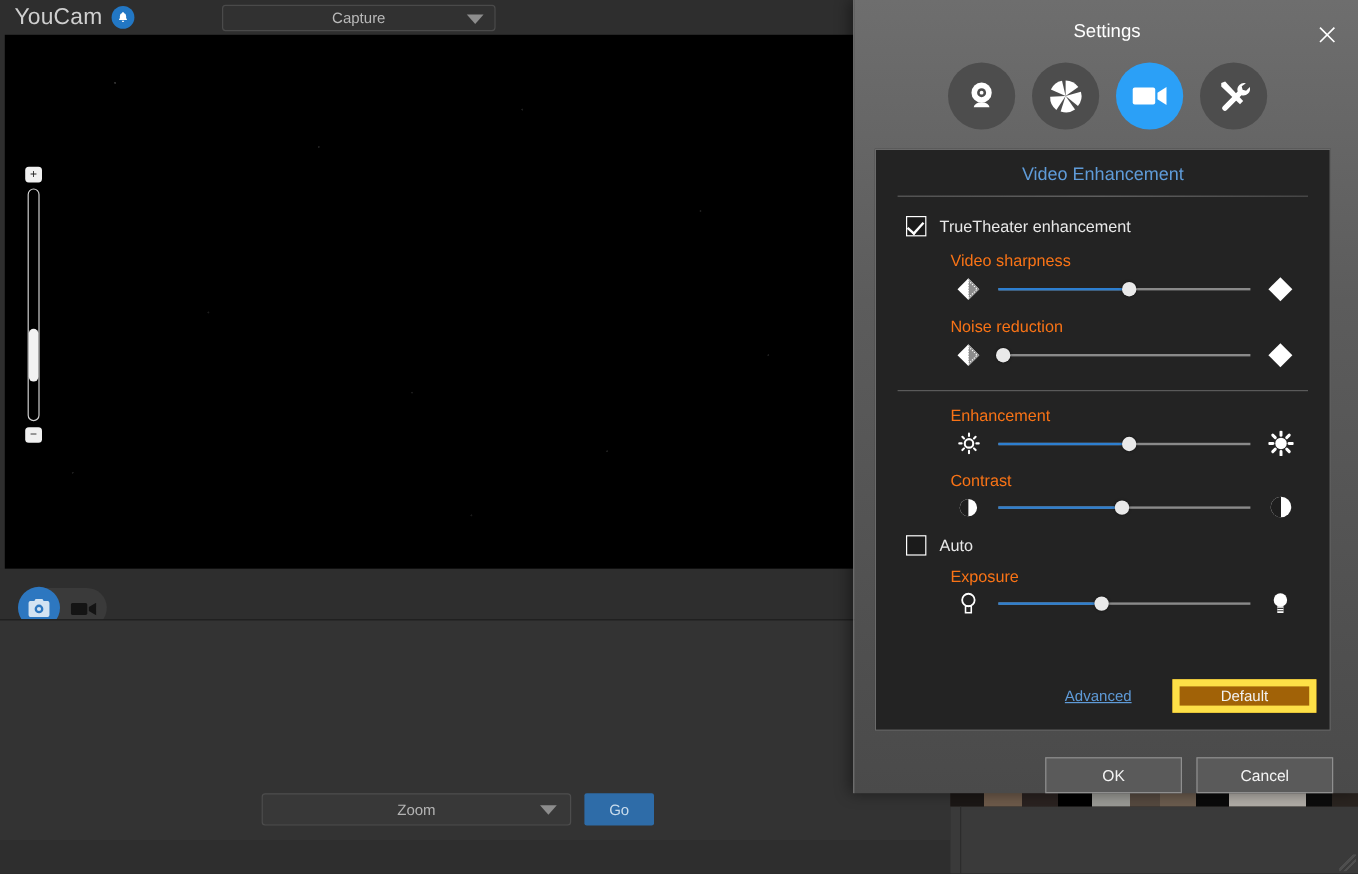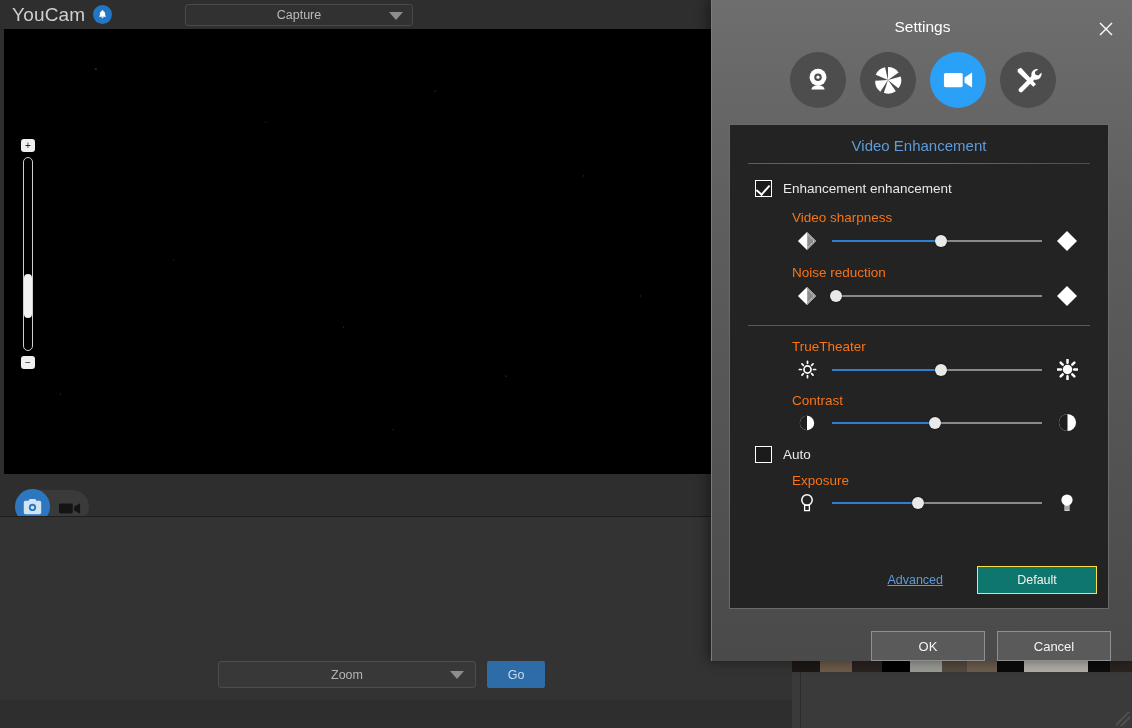--- a/index.html
+++ b/index.html
@@ -244,21 +244,21 @@
   .btn-row {
     position:absolute; left:0; bottom:14px; width:380px;
     display:flex; align-items:center; justify-content:flex-end;
     padding-right:13px; gap:34px;
   }
   .link {
     font-size:12.5px; color:#5f9bd8; text-decoration:underline; cursor:pointer;
   }
   .gbtn {
     width:120px; height:28px;
-    background:#0f766e; border:1px solid #fde047;
+    background:#a16207; border:6px solid #fde047;
     color:#f2f2f2; font-size:12.5px;
     display:flex; align-items:center; justify-content:center; cursor:pointer;
   }
   .dlg-footer {
     position:absolute; left:0; bottom:0; width:421px; height:52px;
     display:flex; align-items:flex-end; justify-content:flex-end;
     gap:12px; padding-right:22px;
   }
   .fbtn {
     width:114px; height:30px;
@@ -378,21 +378,21 @@
         </svg>
       </div>
     </div>
 
     <div class="panel">
       <div class="panel-title">Video Enhancement</div>
       <div class="hr"></div>
 
       <div class="chk-row">
         <div class="chkbox checked"></div>
-        <span class="chk-label">Enhancement enhancement</span>
+        <span class="chk-label">TrueTheater enhancement</span>
       </div>
 
       <div class="field">
         <div class="field-label">Video sharpness</div>
         <div class="srow">
           <span class="ico-left">
             <svg width="20" height="20" viewBox="0 0 22 22">
               <path d="M11 1 21 11 11 21 1 11z" fill="#fff"></path>
               <path d="M11 1 21 11 11 21z" fill="#8c8c8c"></path>
               <path d="M11 3 19 11 11 19z" fill="none" stroke="#fff" stroke-width="1" stroke-dasharray="1.2 1.2"></path>
@@ -430,21 +430,21 @@
             <svg width="22" height="22" viewBox="0 0 22 22">
                 <path d="M11 1 21 11 11 21 1 11z" fill="#fff"></path>
               </svg>
           </span>
         </div>
       </div>
 
       <div class="hr2"></div>
 
       <div class="field">
-        <div class="field-label">TrueTheater</div>
+        <div class="field-label">Enhancement</div>
         <div class="srow">
           <span class="ico-left">
             <svg width="19" height="19" viewBox="0 0 22 22">
               <circle cx="11" cy="11" r="4.1" fill="none" stroke="#fff" stroke-width="2"></circle>
               <g stroke="#fff" stroke-width="2" stroke-linecap="round">
                 <path d="M11 1.6v2.3M11 18.1v2.3M1.6 11h2.3M18.1 11h2.3"></path>
                 <path d="M4.6 4.6 6.2 6.2M15.8 15.8l1.6 1.6M17.4 4.6 15.8 6.2M6.2 15.8 4.6 17.4"></path>
               </g>
             </svg>
           </span>

